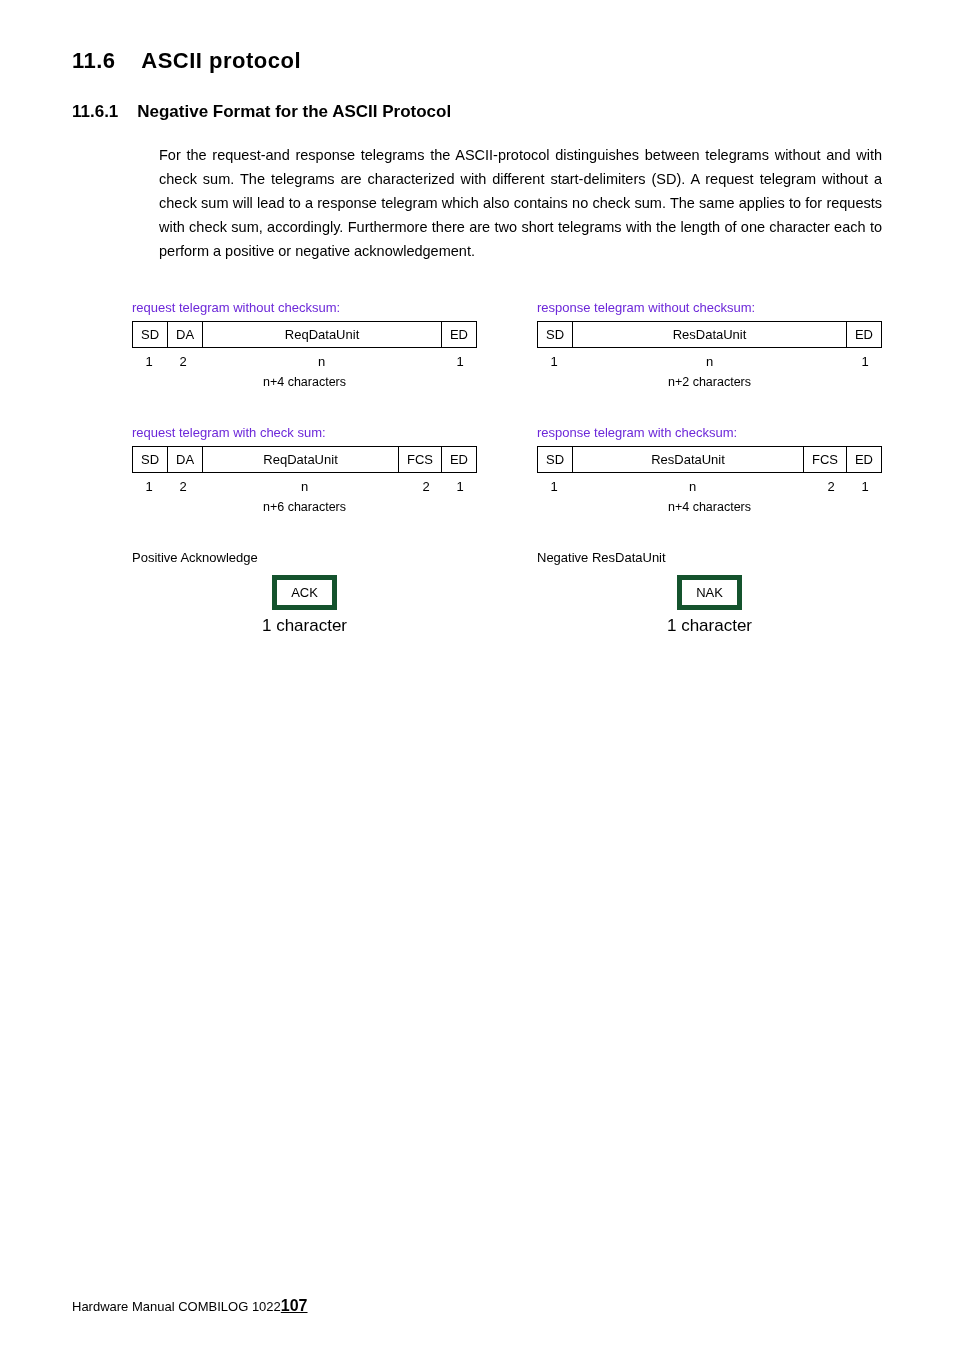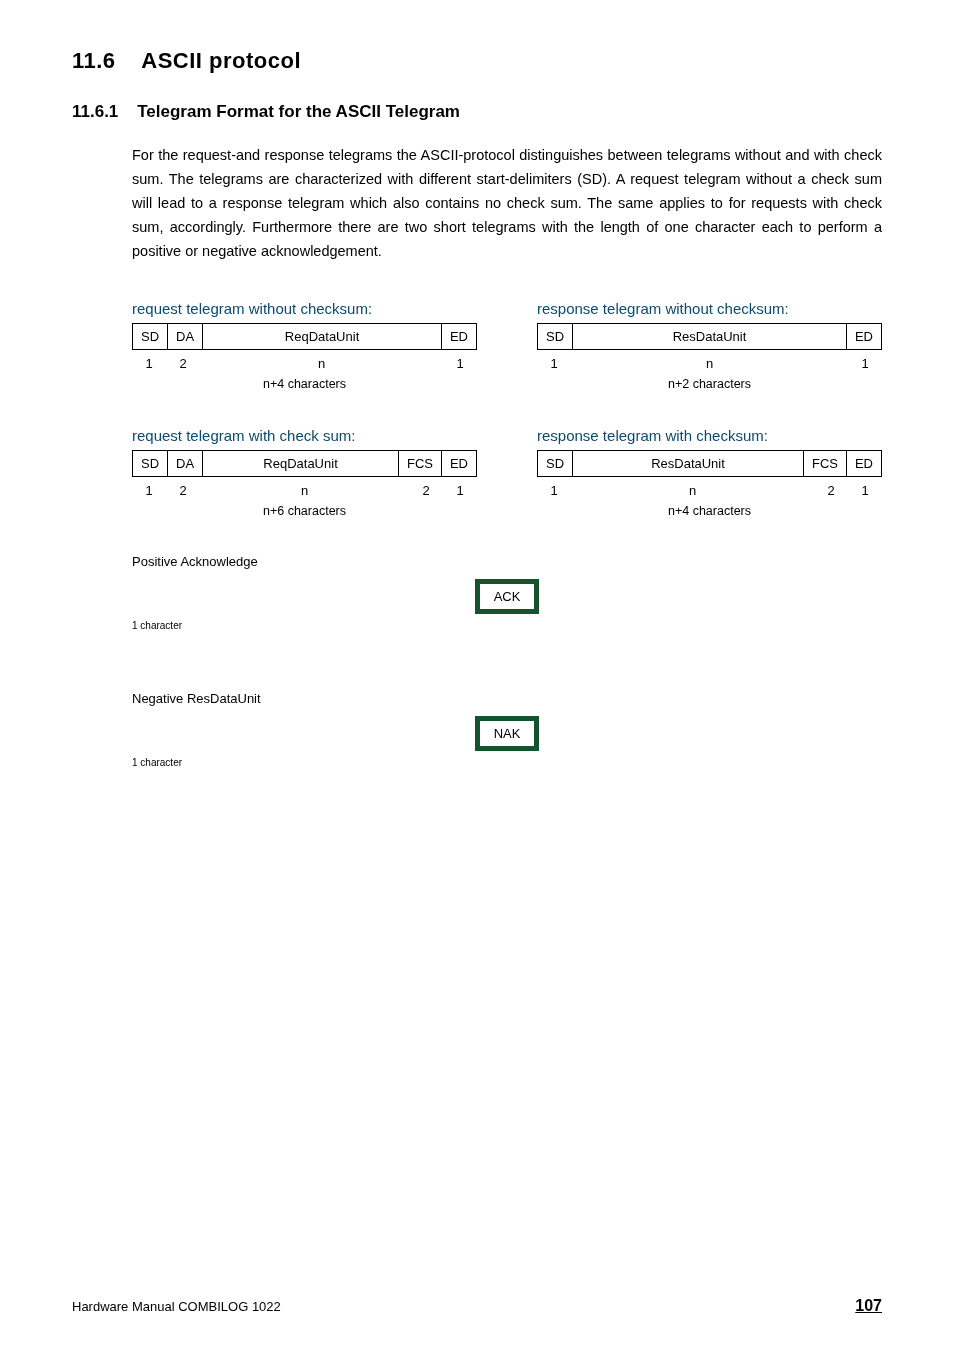--- a/index.html
+++ b/index.html
@@ -26,39 +26,39 @@
     .subsection-title {
       font-size: 17px;
       font-weight: bold;
       margin-bottom: 22px;
     }
     .body-text {
       font-size: 14.5px;
       line-height: 1.65;
       text-align: justify;
       margin-bottom: 36px;
-      margin-left: 60px;
+      margin-left: 87px;
       margin-right: 0px;
     }
     .diagrams-area {
       margin-left: 60px;
     }
     .diagram-row {
       display: flex;
       flex-direction: row;
       gap: 60px;
       margin-bottom: 36px;
     }
     .diagram-col {
       flex: 1;
     }
     .diagram-label {
-      font-size: 15px;
+      font-size: 13px;
       margin-bottom: 6px;
-      color: #0c4a6e;
+      color: #6d28d9;
     }
     .telegram-box {
       display: flex;
       flex-direction: row;
       border: 1px solid #000;
       margin-bottom: 4px;
     }
     .telegram-box .cell {
       border-right: 1px solid #000;
       padding: 5px 8px;
@@ -78,21 +78,20 @@
     .cell-fcs { min-width: 34px; }
     .cell-ed { min-width: 34px; }
     .chars-label {
       font-size: 12.5px;
       text-align: center;
       margin-top: 4px;
     }
 
     .ack-row {
       display: flex;
-      flex-direction: column;
       gap: 60px;
       margin-bottom: 24px;
     }
     .ack-col {
       flex: 1;
     }
     .ack-label {
       font-size: 13px;
       margin-bottom: 10px;
     }
@@ -103,32 +102,32 @@
       margin-bottom: 6px;
     }
     .ack-box {
       border: 5px solid #14532d;
       padding: 5px 14px;
       font-size: 13px;
       text-align: center;
       min-width: 54px;
     }
     .ack-chars {
-      font-size: 10px;
-      text-align: left;
+      font-size: 17px;
+      text-align: center;
     }
 
     .footer {
       position: absolute;
       bottom: 36px;
       left: 72px;
       right: 72px;
       display: flex;
       flex-direction: row;
-      justify-content: space-between;
+      justify-content: flex-start;
       align-items: center;
       font-size: 13px;
     }
     .footer-page {
       font-size: 16px;
       font-weight: bold;
       text-decoration: underline;
     }
   </style>
 </head>
@@ -136,21 +135,21 @@
 
 <div class="page">
 
   <div class="section-title">
     <span>11.6</span>&nbsp;&nbsp;&nbsp;
     <span>ASCII protocol</span>
   </div>
 
   <div class="subsection-title">
     <span>11.6.1</span>&nbsp;&nbsp;&nbsp;
-    <span>Telegram Format for the ASCII Telegram</span>
+    <span>Negative Format for the ASCII Protocol</span>
   </div>
 
   <p class="body-text">For the request-and response telegrams the ASCII-protocol distinguishes between telegrams without and with check sum. The telegrams are characterized with different start-delimiters (SD). A request telegram without a check sum will lead to a response telegram which also contains no check sum. The same applies to for requests with check sum, accordingly. Furthermore there are two short telegrams with the length of one character each to perform a positive or negative acknowledgement.</p>
 
   <div class="diagrams-area">
 
     <div class="diagram-row">
 
       <div class="diagram-col">
         <div class="diagram-label">request telegram without checksum:</div>

